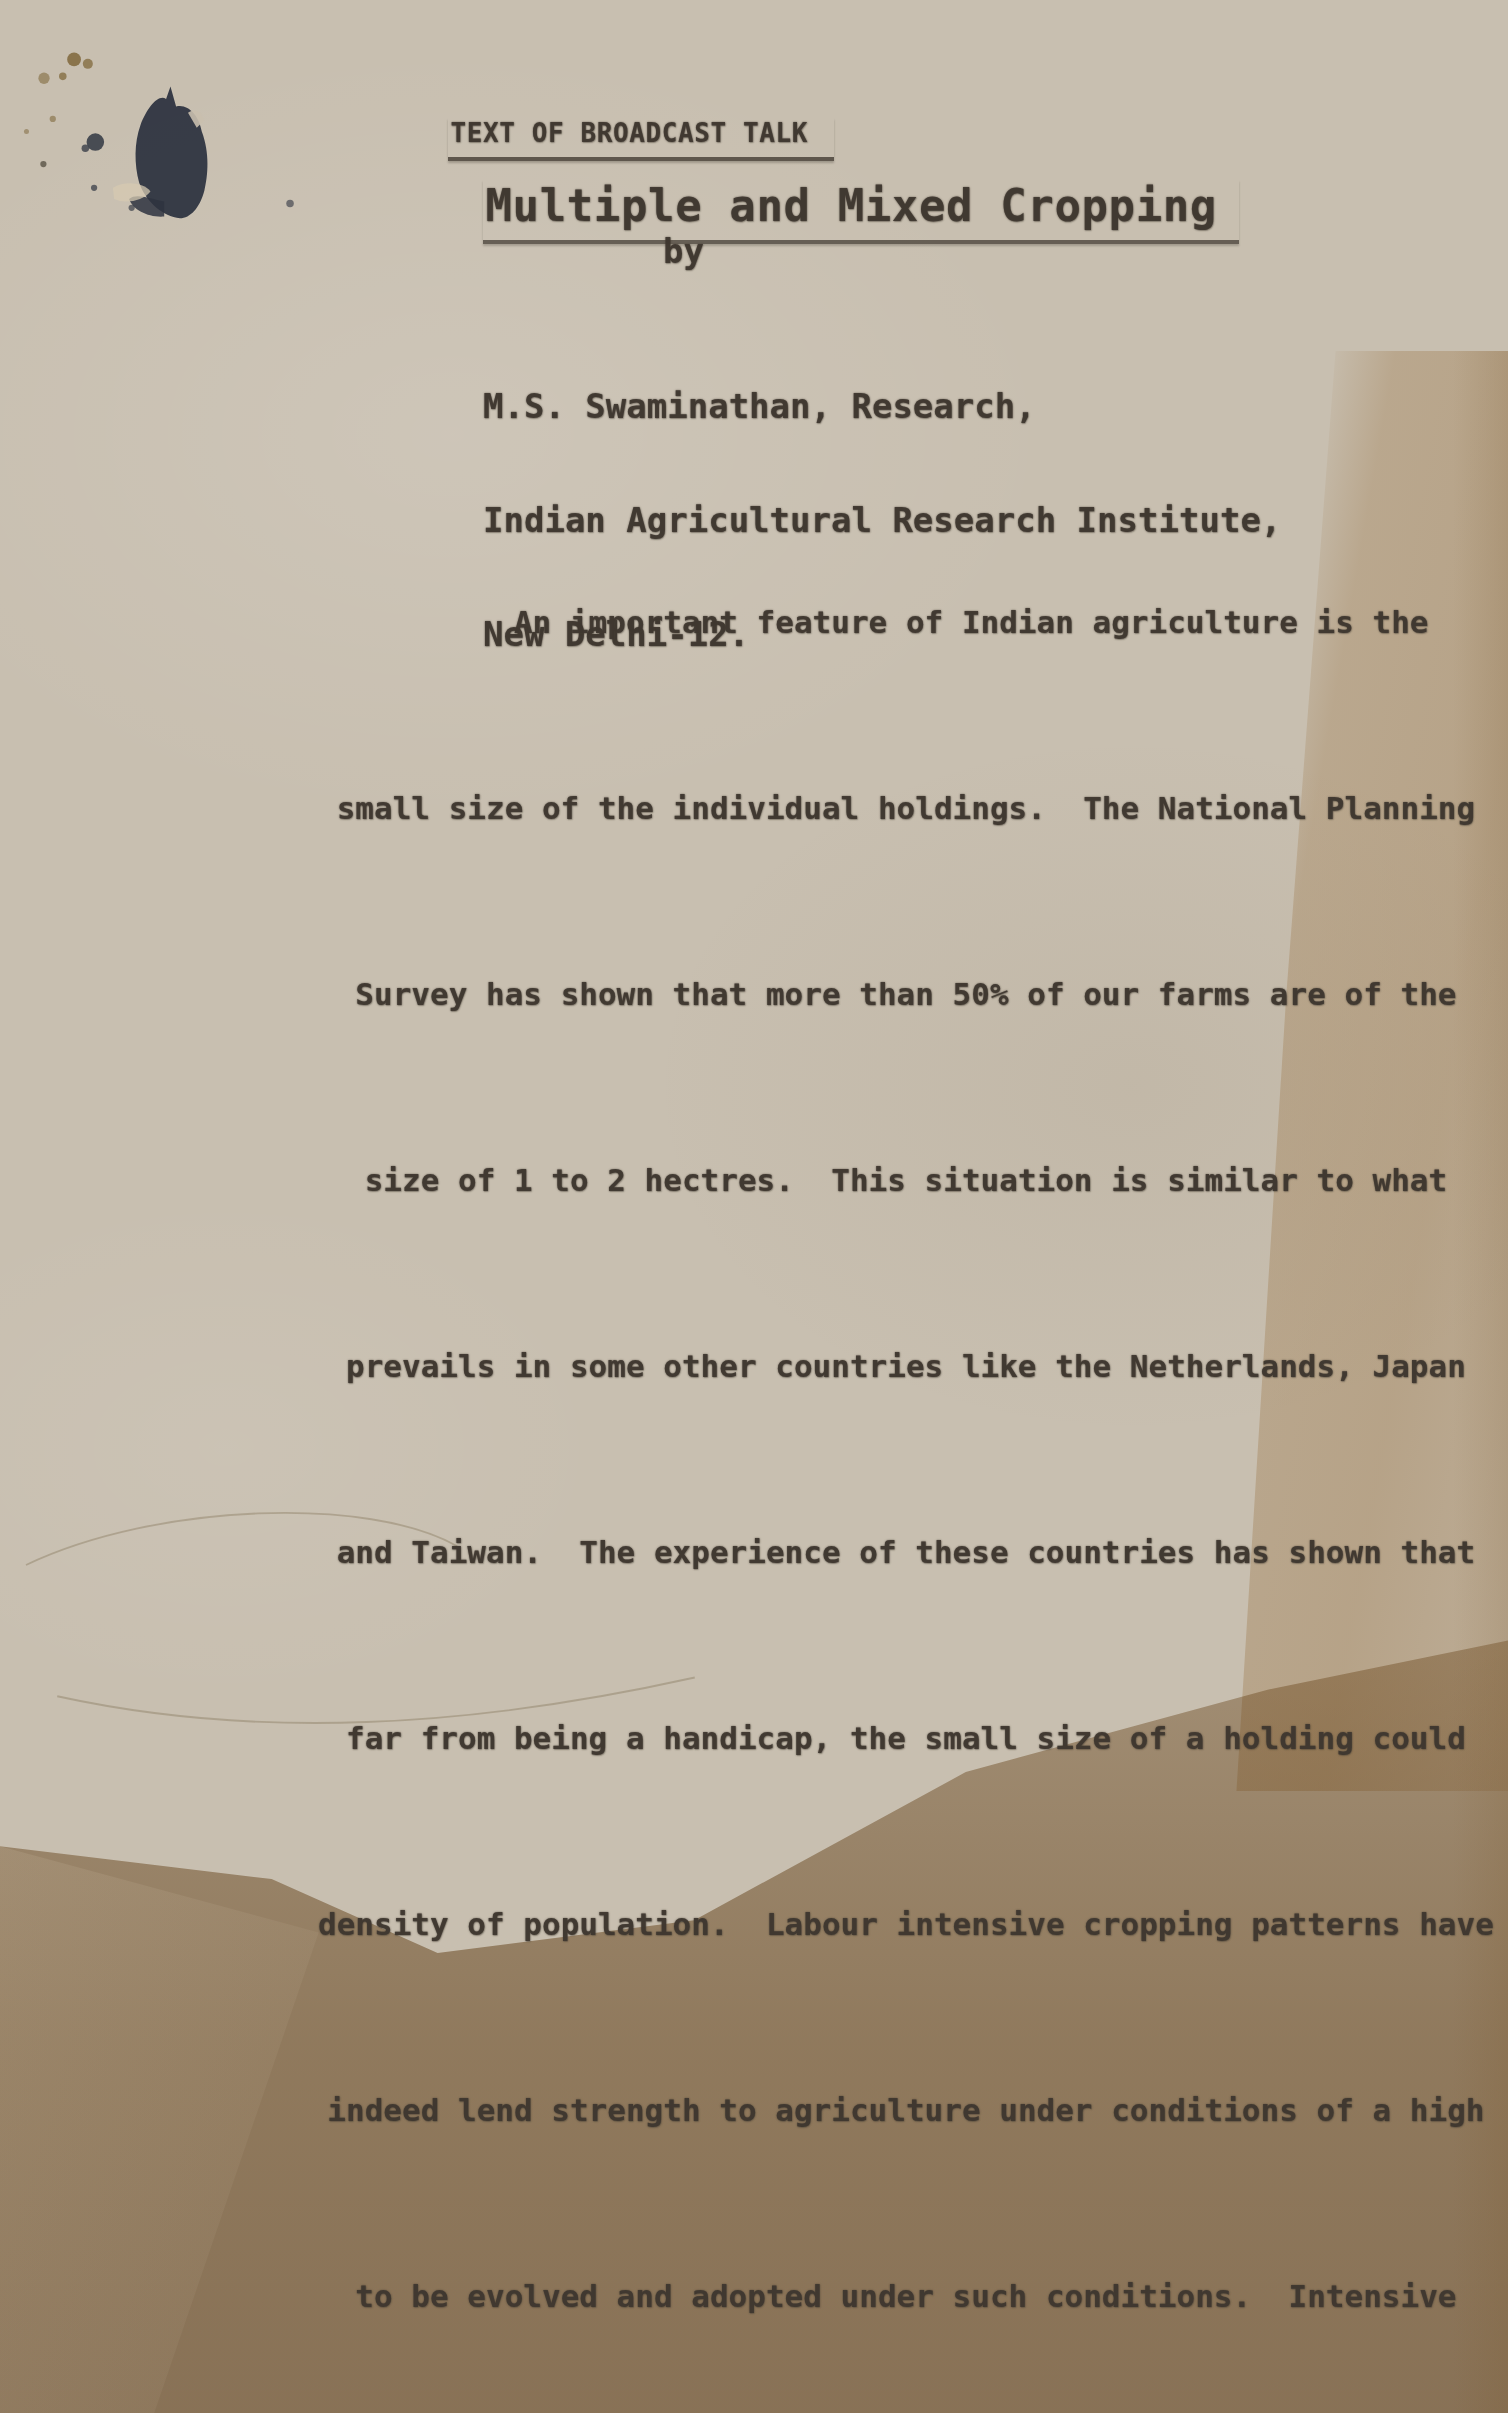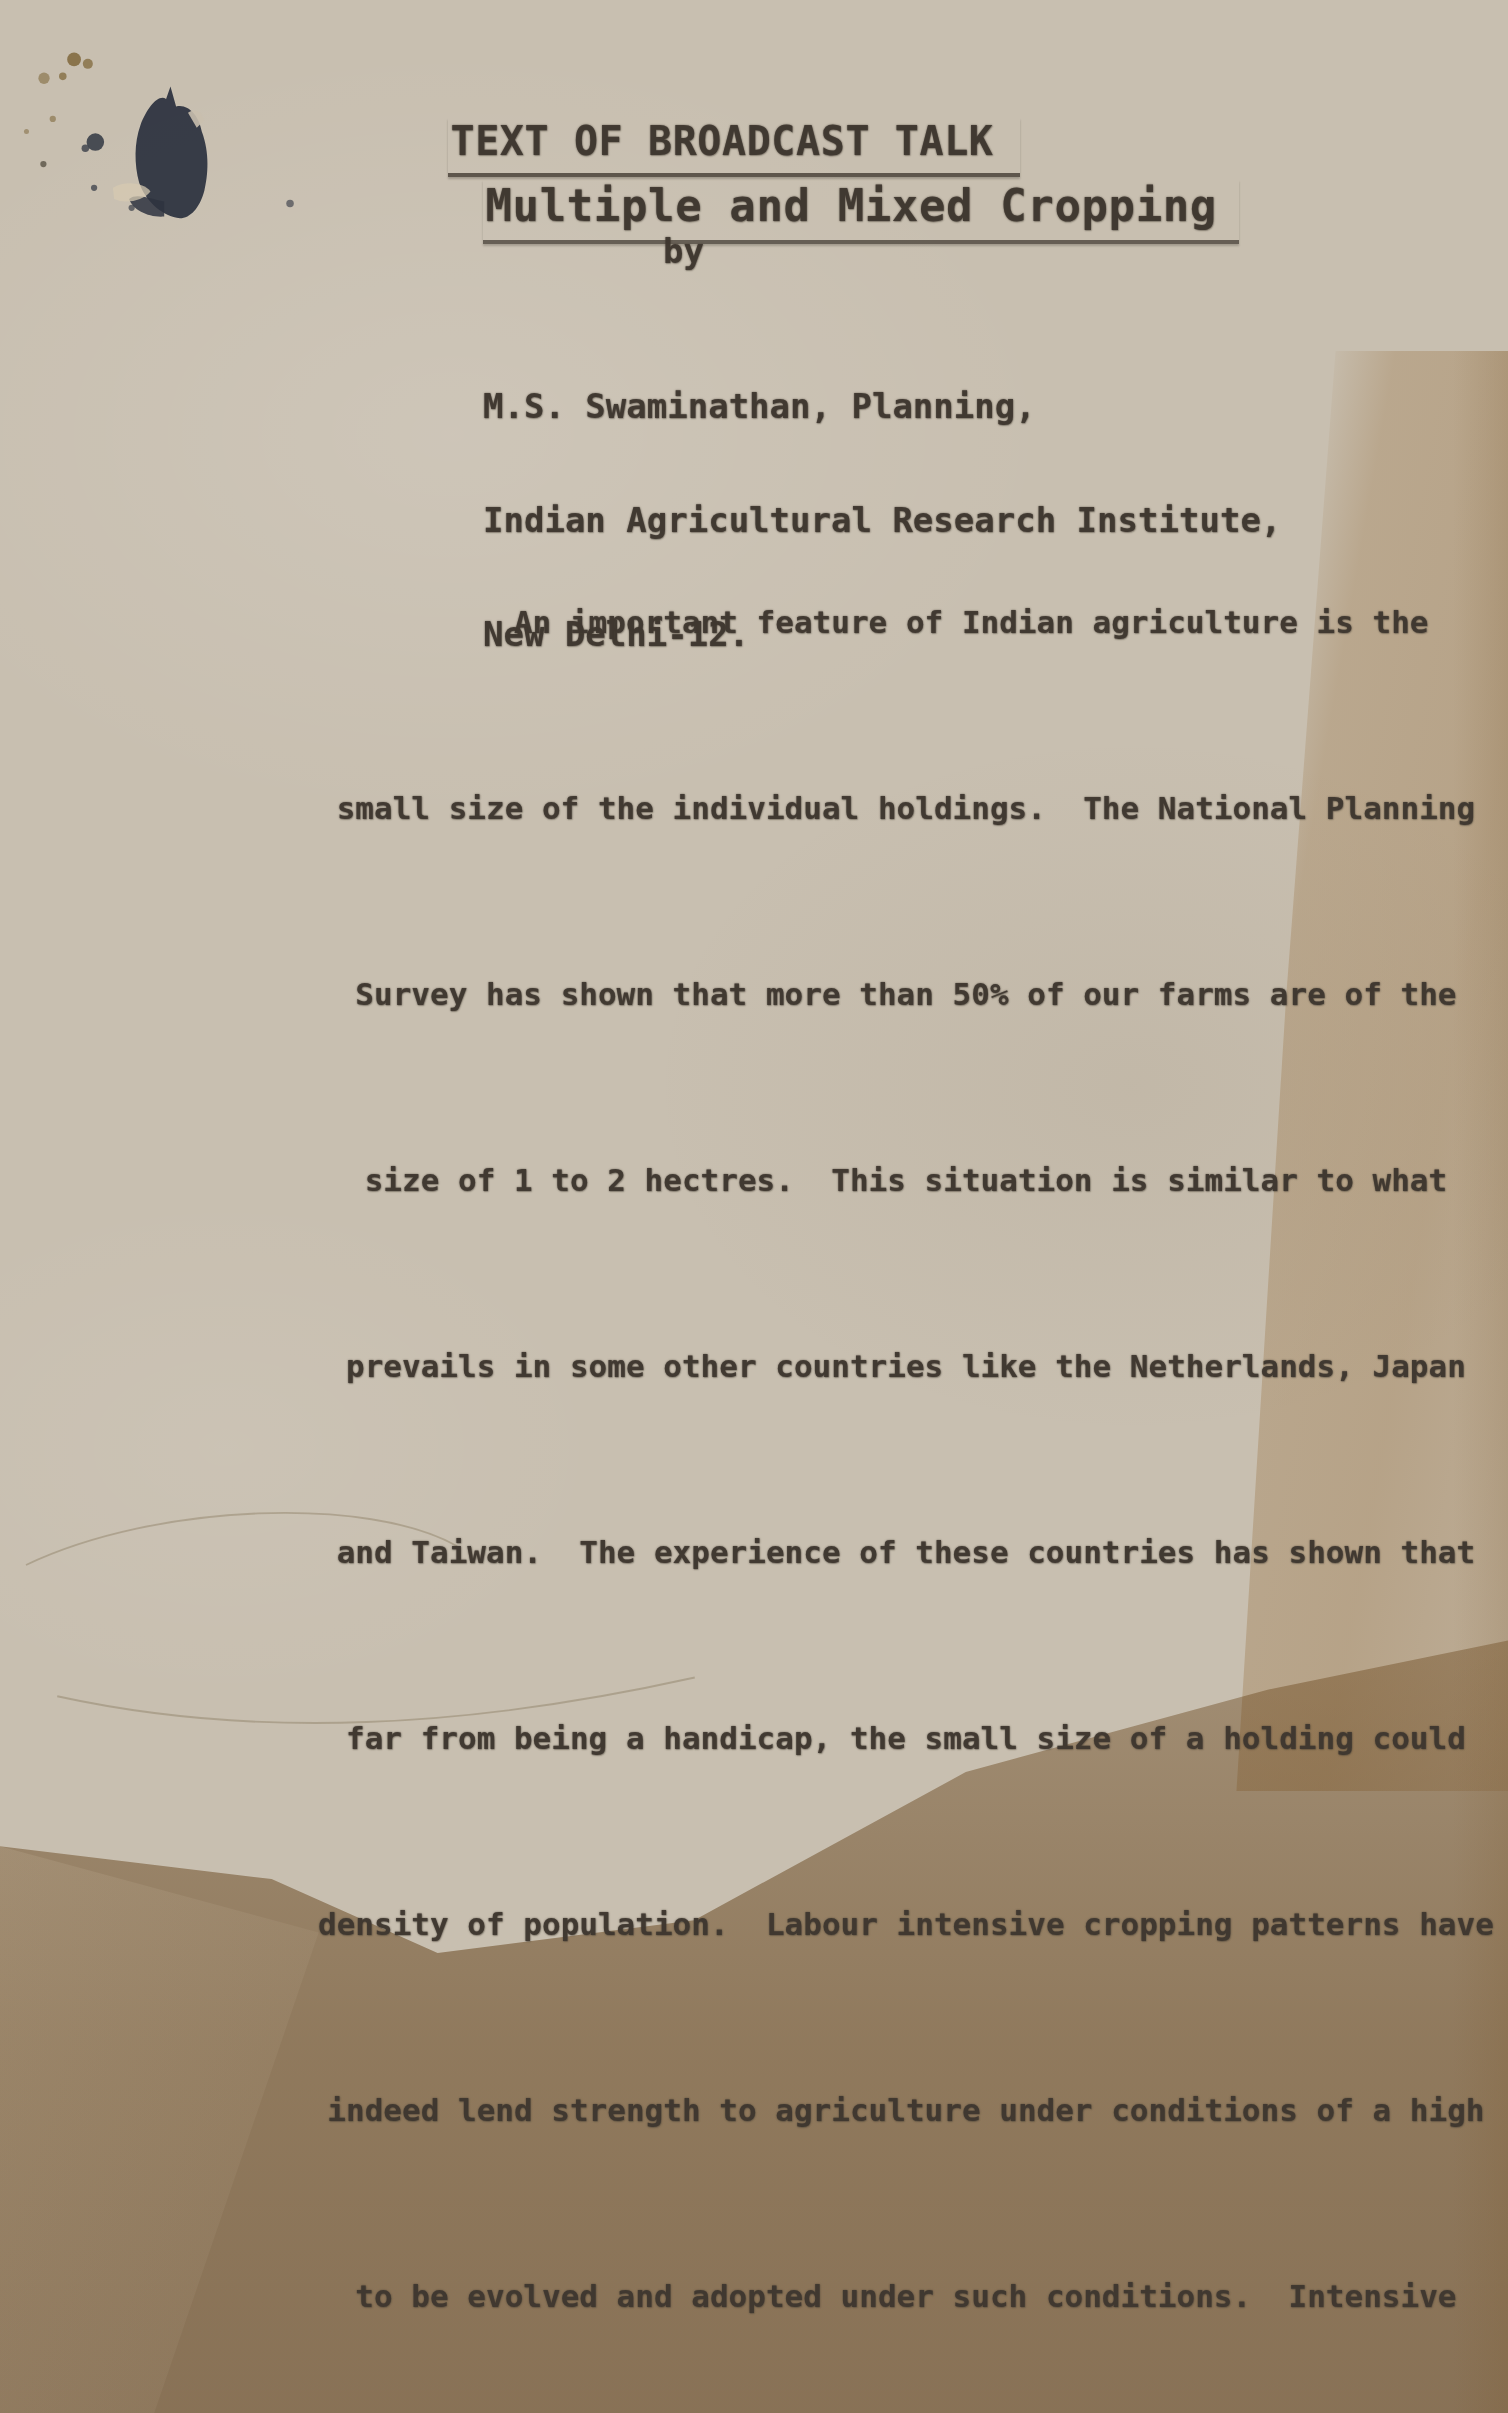--- a/index.html
+++ b/index.html
@@ -38,21 +38,21 @@
   
   .blot-svg{position:absolute;left:0;top:0;}
   
   .tw{
     position:absolute;
     color:rgba(62,55,47,0.93);
     text-shadow:0 0 1.9px rgba(70,62,52,0.75), 0.6px 0.6px 1.3px rgba(70,62,52,0.35);
     font-weight:bold;
     white-space:pre;
   }
-  .doc-kind{left:448px;top:118px;font-size:40px;letter-spacing:0.6px;
+  .doc-kind{left:448px;top:118px;font-size:26px;letter-spacing:0.6px;
     border-bottom:4.4px solid rgba(64,57,48,0.78);padding:0 26px 8.8px 2.5px;
     box-shadow:0 1.9px 1.9px rgba(64,57,48,0.30);}
   .doc-title{left:483px;top:180px;font-size:44px;letter-spacing:0.6px;
     border-bottom:4.4px solid rgba(64,57,48,0.72);padding:0 22.5px 8.8px 2.5px;
     box-shadow:0 1.9px 1.9px rgba(64,57,48,0.28);}
   .doc-by{left:663px;top:231px;font-size:34px;}
   .author{left:483px;top:311px;font-size:34px;line-height:38px;}
   .body-block{left:318px;top:467px;font-size:31px;line-height:62px;}
   .bodyline{white-space:pre;height:62px;text-align:center;}
   .scratch{position:absolute;pointer-events:none;}
@@ -90,21 +90,21 @@
 
   <svg class="scratch" width="689" height="250" style="left:19px;top:1490px;" viewBox="0 0 1100 400">
     <path d="M10 120 C220 20 560 10 700 90 M60 330 C380 400 720 380 1080 300" stroke="rgba(110,92,60,0.30)" stroke-width="3" fill="none"></path>
   </svg>
 
   <div class="tw doc-kind">TEXT OF BROADCAST TALK</div>
   <div class="tw doc-title">Multiple and Mixed Cropping</div>
   <div class="tw doc-by">by</div>
 
   <div class="tw author">
-    <div>M.S. Swaminathan, Planning,</div>
+    <div>M.S. Swaminathan, Research,</div>
     <div>Indian Agricultural Research Institute,</div>
     <div>New Delhi-12.</div>
   </div>
 
   <div class="tw body-block">
     <div class="bodyline">       An important feature of Indian agriculture is the</div>
     <div class="bodyline">small size of the individual holdings.  The National Planning</div>
     <div class="bodyline">Survey has shown that more than 50% of our farms are of the</div>
     <div class="bodyline">size of 1 to 2 hectres.  This situation is similar to what</div>
     <div class="bodyline">prevails in some other countries like the Netherlands, Japan</div>

